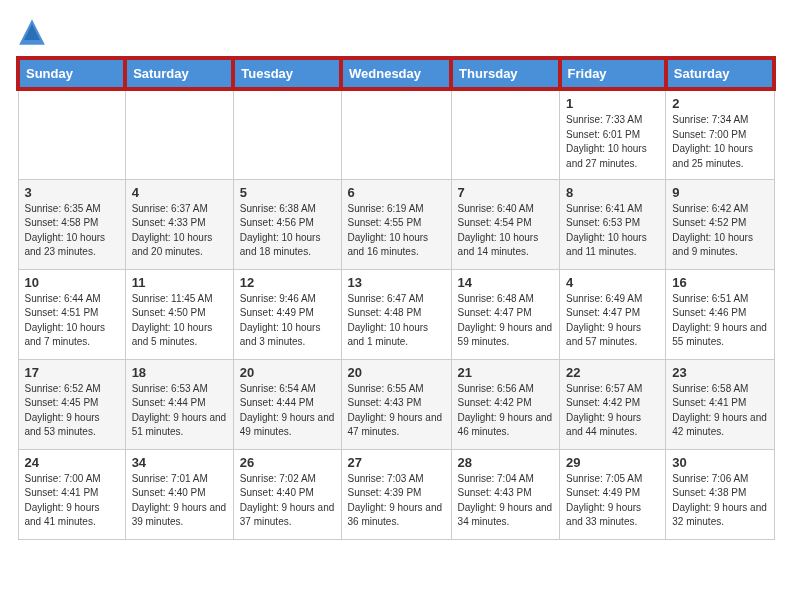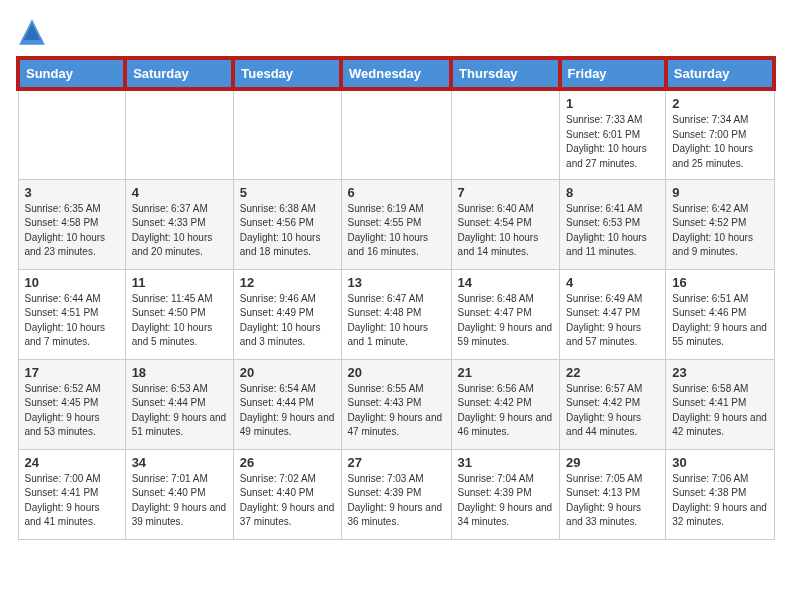--- a/index.html
+++ b/index.html
@@ -289,29 +289,29 @@
 Sunset: 4:40 PM
 Daylight: 9 hours and 37 minutes.</div>
         </td>
         <td>
           <span class="day-number">27</span>
           <div class="day-info">Sunrise: 7:03 AM
 Sunset: 4:39 PM
 Daylight: 9 hours and 36 minutes.</div>
         </td>
         <td>
-          <span class="day-number">31</span>
+          <span class="day-number">28</span>
           <div class="day-info">Sunrise: 7:04 AM
-Sunset: 4:39 PM
+Sunset: 4:43 PM
 Daylight: 9 hours and 34 minutes.</div>
         </td>
         <td>
           <span class="day-number">29</span>
           <div class="day-info">Sunrise: 7:05 AM
-Sunset: 4:13 PM
+Sunset: 4:49 PM
 Daylight: 9 hours and 33 minutes.</div>
         </td>
         <td>
           <span class="day-number">30</span>
           <div class="day-info">Sunrise: 7:06 AM
 Sunset: 4:38 PM
 Daylight: 9 hours and 32 minutes.</div>
         </td>
       </tr>
     </tbody>

